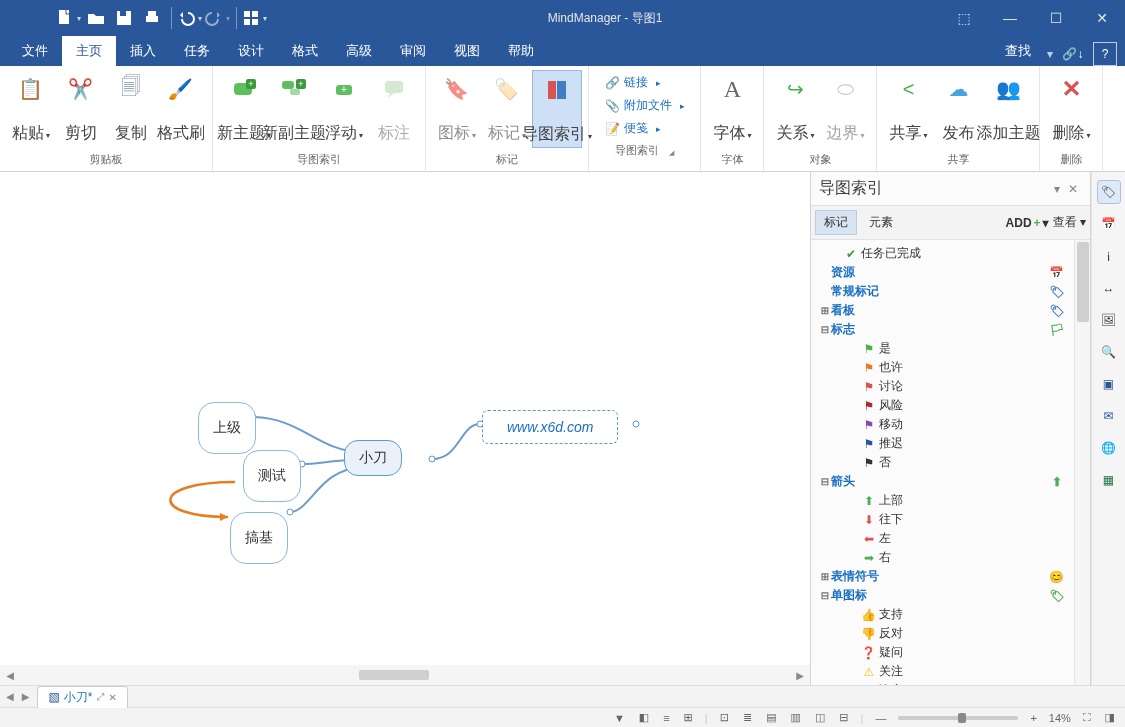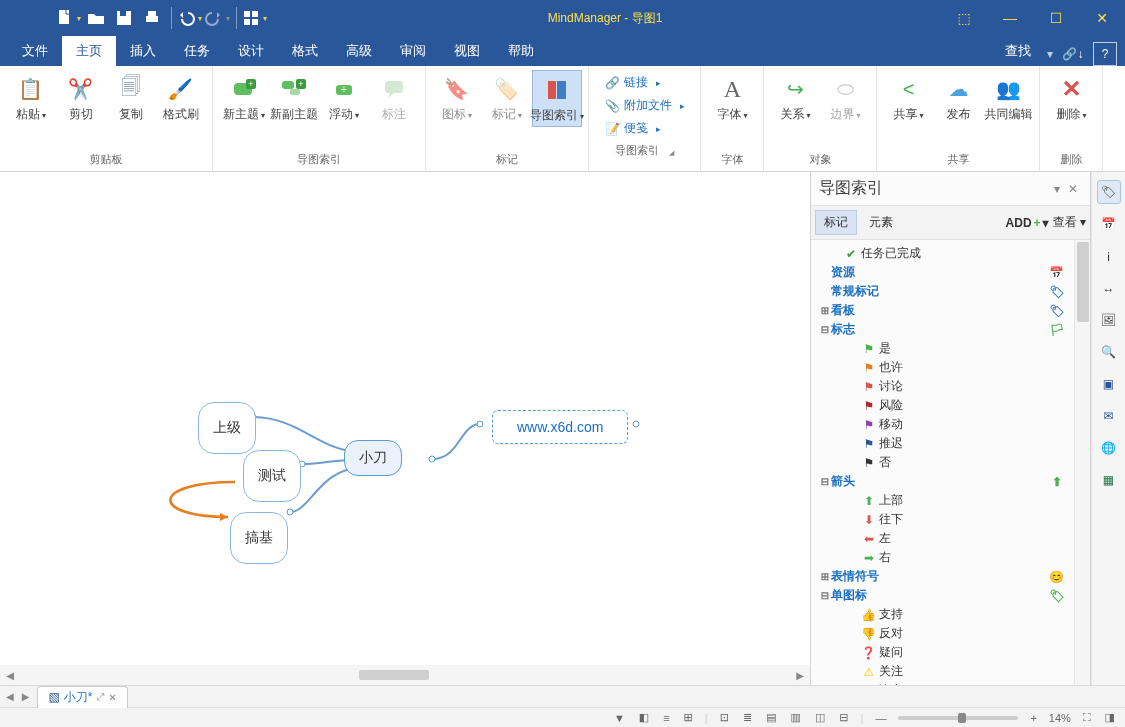--- a/index.html
+++ b/index.html
@@ -1,19 +1,19 @@
 <!DOCTYPE html>
 <html><head>
 <meta charset="utf-8">
 <style>
 * { box-sizing: border-box; margin: 0; padding: 0; font-family: "Microsoft YaHei", "Segoe UI", sans-serif; }
 body { width: 1125px; height: 727px; overflow: hidden; background: #fff; font-size: 12px; color: #333; }
 
 
-.titlebar { height: 36px; background: #2A579A; display: flex; align-items: center; color: #fde047; padding-left: 47px; }
+.titlebar { height: 36px; background: #2A579A; display: flex; align-items: center; color: #e5e5e5; padding-left: 47px; }
 .titlebar .qat { display: flex; align-items: center; padding-left: 8px; }
 .titlebar .qbtn { width: 26px; height: 26px; display:flex; align-items:center; justify-content:center; margin-right:2px; cursor:pointer; }
 .titlebar .sep { width:1px; height:22px; background:rgba(255,255,255,0.4); margin:0 4px; }
 .titlebar .drop::after { content:"▾"; font-size:8px; margin-left:2px; opacity:.9; }
 .titlebar .title { flex:1; text-align:center; font-size:12px; }
 .titlebar .wincontrols { display:flex; }
 .titlebar .wincontrols .wc { width:46px; height:36px; display:flex; align-items:center; justify-content:center; cursor:pointer; font-size:14px; }
 
 
 .menubar { height: 30px; background:#2A579A; display:flex; align-items:flex-end; color:#fff; padding-left:8px; }
@@ -26,21 +26,21 @@
 .menubar .rbtn.box { border:1px solid rgba(255,255,255,.7); }
 
 
 .ribbon { height:106px; background:#fff; border-bottom:1px solid #d4d4d4; display:flex; }
 .rgroup { display:flex; flex-direction:column; align-items:center; border-right:1px solid #e5e5e5; padding:4px 6px 2px; }
 .rgroup .btns { display:flex; flex:1; align-items:flex-start; }
 .rgroup .label { font-size:11px; color:#666; padding:2px 0; display:flex; align-items:center; gap:4px; }
 .rbtn-big { display:flex; flex-direction:column; align-items:center; width:50px; padding:4px 2px; cursor:pointer; }
 .rbtn-big.active { background:#cde0f6; border:1px solid #9bb8dc; }
 .rbtn-big .icon { width:30px; height:30px; display:flex; align-items:center; justify-content:center; font-size:20px; }
-.rbtn-big .txt { font-size:12px; color:#444; margin-top:4px; line-height:1.1; white-space:nowrap; }
+.rbtn-big .txt { font-size:16px; color:#444; margin-top:20px; line-height:1.1; white-space:nowrap; }
 .rbtn-big .txt .dd::after { content:"▾"; font-size:8px; margin-left:2px; }
 .rlinks { display:flex; flex-direction:column; justify-content:center; gap:6px; padding:4px 10px; }
 .rlink { font-size:12px; color:#1a6fc4; cursor:pointer; display:flex; align-items:center; gap:4px; }
 .rlink::after { content:"▸"; font-size:9px; margin-left:4px; }
 .glabel-dd::after { content:"◢"; font-size:7px; color:#888; margin-left:6px; }
 
 
 .content { display:flex; height:calc(727px - 36px - 30px - 106px - 22px - 20px); }
 .canvas-wrap { flex:1; display:flex; flex-direction:column; border-right:1px solid #d4d4d4; min-width:0; }
 .canvas { flex:1; background:#fff; position:relative; overflow:hidden; }
@@ -321,21 +321,21 @@
       <div class="rbtn-big">
           <div class="icon" style="color:#4caf50">&lt;</div>
           <div class="txt"><span>共享</span><span class="dd"></span></div>
         </div>
       <div class="rbtn-big">
           <div class="icon" style="color:#4aa3df">☁︎</div>
           <div class="txt">发布</div>
         </div>
       <div class="rbtn-big">
           <div class="icon" style="color:#b08fc9">👥</div>
-          <div class="txt">共同编辑</div>
+          <div class="txt">添加主题</div>
         </div>
     </div>
     <div class="label">共享</div>
   </div>
 
   <div class="rgroup">
     <div class="btns">
       <div class="rbtn-big">
           <div class="icon" style="color:#d9534f;font-weight:bold;font-size:24px">✕</div>
           <div class="txt"><span>删除</span><span class="dd"></span></div>
@@ -364,21 +364,21 @@
         <circle class="dot" cx="480" cy="252" r="3"></circle>
         <circle class="dot" cx="636" cy="252" r="3"></circle>
         <circle class="dot" cx="302" cy="292" r="3"></circle>
         <circle class="dot" cx="253" cy="245" r="3"></circle>
         <circle class="dot" cx="290" cy="340" r="3"></circle>
       </svg>
       <div class="node" style="left:344px;top:268px;">小刀</div>
       <div class="node sub" style="left:198px;top:230px;">上级</div>
       <div class="node sub" style="left:243px;top:278px;">测试</div>
       <div class="node sub" style="left:230px;top:340px;">搞基</div>
-      <div class="node link-node" style="left:492px;top:238px;">www.x6d.com</div>
+      <div class="node link-node" style="left:482px;top:238px;font-style:italic;">www.x6d.com</div>
     </div>
     <div class="hscrollbar">
       <div class="hsbtn">◀</div>
       <div class="hsbar">
           <div class="thumb"></div>
         </div>
       <div class="hsbtn">▶</div>
     </div>
   </div>
 

